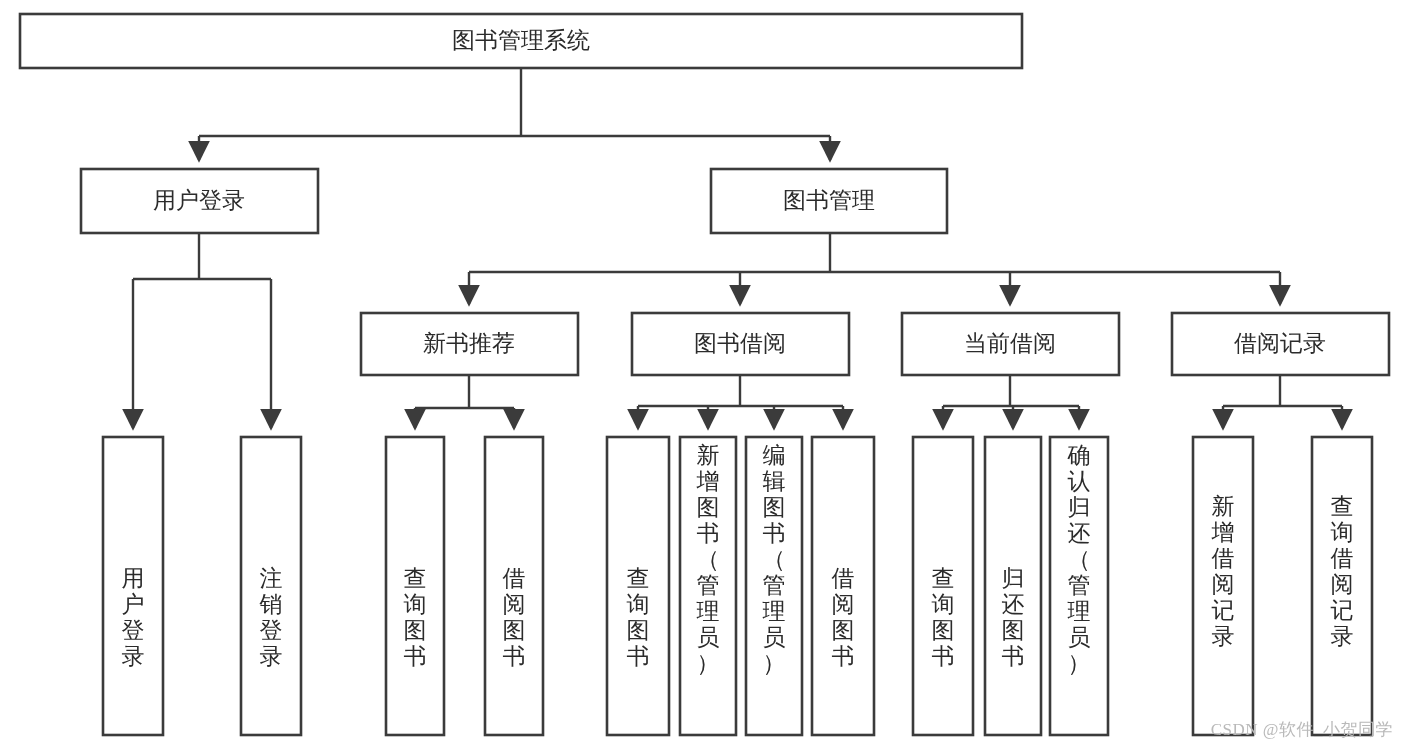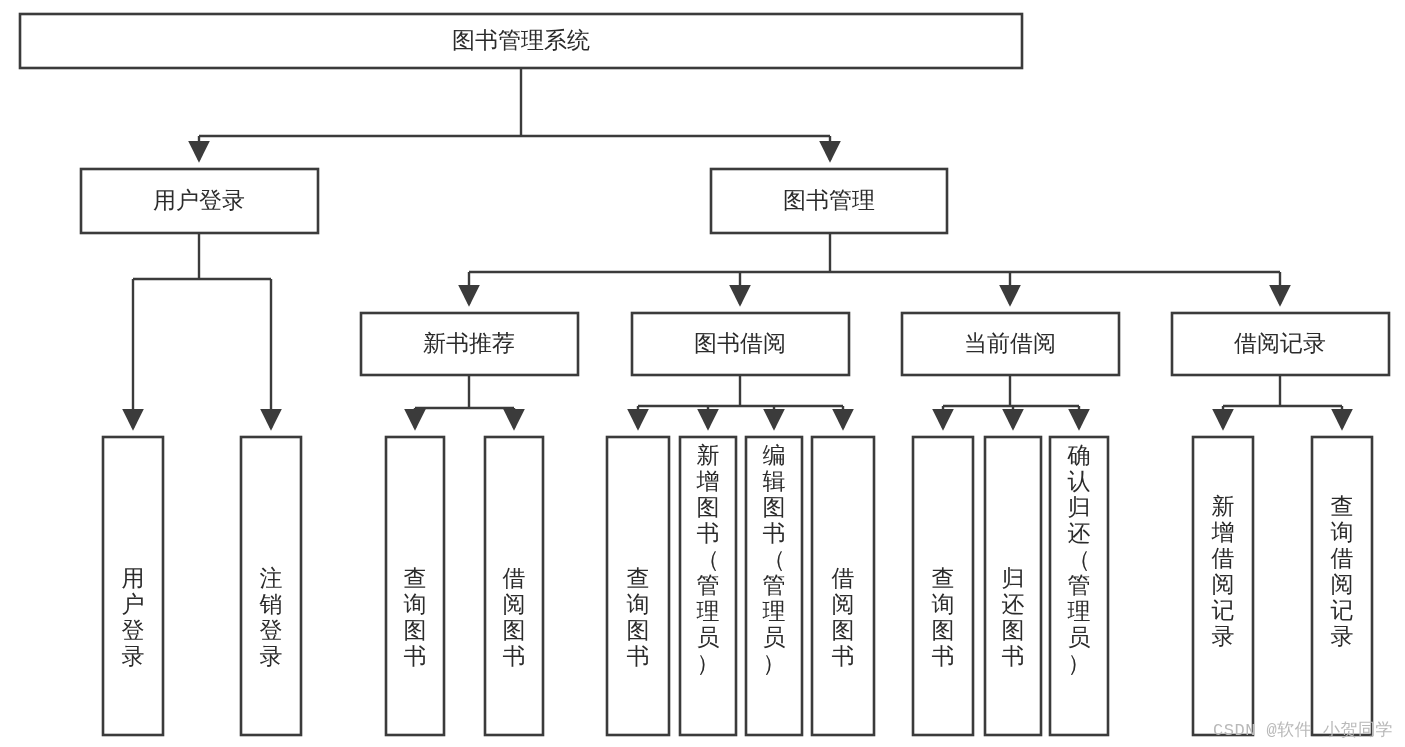--- a/index.html
+++ b/index.html
@@ -51,21 +51,21 @@
   .node-label-v {
     font-family: "Liberation Sans", "DejaVu Sans", sans-serif;
     font-size: 23px;
     fill: #2b2b2b;
     text-anchor: middle;
   }
   .watermark {
     position: absolute;
     right: 12px;
     bottom: 6px;
-    font-family: Liberation Mono, monospace;
+    font-family: Liberation Serif, serif;
     font-size: 17px;
     color: #b9b9b9;
     letter-spacing: 0.5px;
     white-space: nowrap;
     user-select: none;
   }
 </style>
 </head>
 <body>
 

